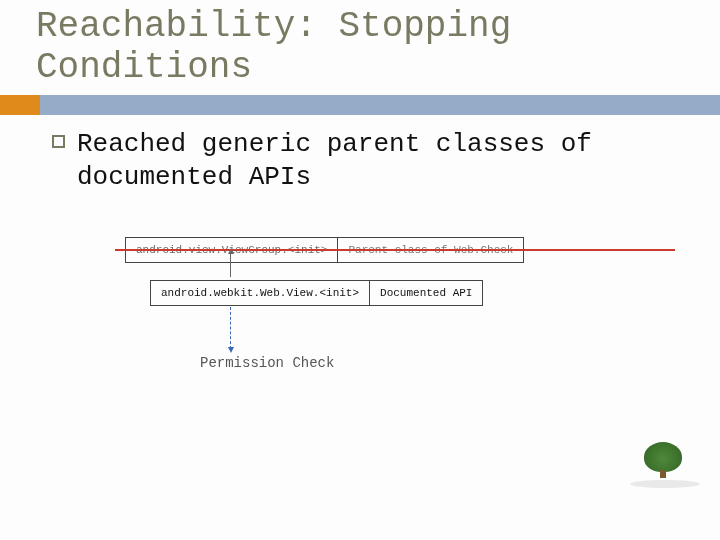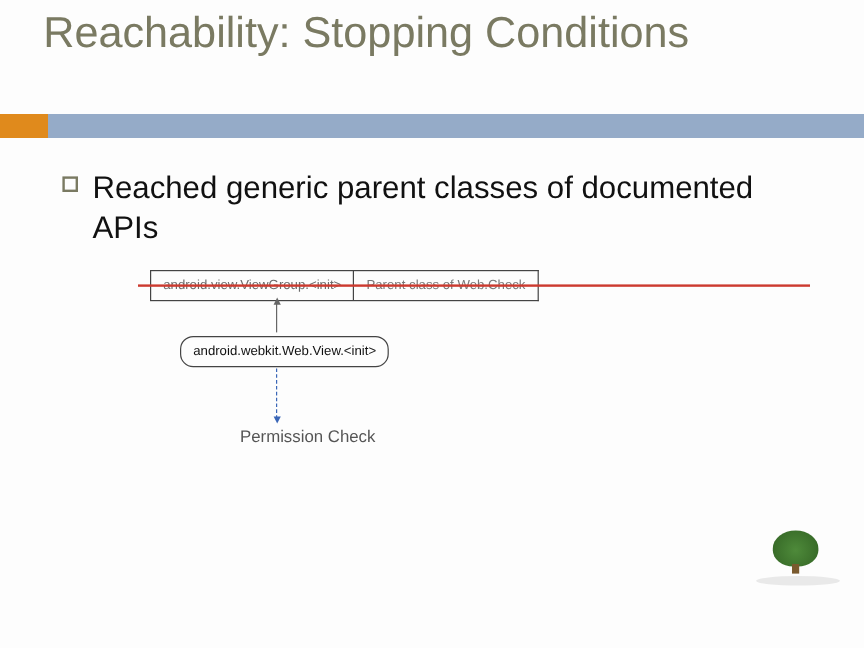--- a/index.html
+++ b/index.html
@@ -1,32 +1,32 @@
 <!DOCTYPE html>
 <html><head>
 <meta charset="utf-8">
 <style>
-  * { margin: 0; padding: 0; box-sizing: border-box; }
+  * { margin: 0; padding: 0; box-sizing: border-box; font-family: Liberation Mono, monospace; }
   html, body { width: 720px; height: 540px; background: #fdfdfd; font-family: Arial, Helvetica, sans-serif; overflow: hidden; }
   .slide { position: relative; width: 720px; height: 540px; }
   .title { position: absolute; left: 36px; top: 6px; font-size: 36px; line-height: 1.15; color: #7a7a62; font-weight: 400; }
   .underline-bar { position: absolute; left: 0; top: 95px; width: 720px; height: 20px; display: flex; }
   .u-orange { width: 40px; height: 100%; background: #e08a1c; }
   .u-blue { flex: 1; height: 100%; background: #95abc8; }
-  .bullet-row { position: absolute; left: 52px; top: 128px; display: flex; align-items: flex-start; margin-top: 12px; }
+  .bullet-row { position: absolute; left: 52px; top: 128px; display: flex; align-items: flex-start; }
   .bullet-box { width: 13px; height: 13px; border: 2px solid #7a7a62; margin-top: 7px; margin-right: 12px; flex: 0 0 auto; }
   .bullet-text { font-size: 26px; color: #111; line-height: 1.25; max-width: 560px; }
   .diagram { position: absolute; left: 80px; top: 225px; width: 570px; height: 170px; }
   .row1, .row2 { position: absolute; display: flex; }
-  .row1 { left: 45px; top: 0; }
+  .row1 { left: 45px; top: 12px; }
   .row2 { left: 70px; top: 55px; }
   .box { border: 1px solid #444; font-size: 11px; padding: 6px 10px; text-align: center; white-space: nowrap; }
   .box.api { color: #6b6b6b; }
   .box.label { border-left: none; color: #777; }
-  .row2 .box { color: #111; border-radius: 11px; }
+  .row2 .box { color: #111; }
   .row2 .label { color: #111; }
   .arrow { position: absolute; }
   .arrow-up { left: 150px; top: 28px; width: 0; height: 24px; border-left: 1px solid #666; }
   .arrow-up::before { content: ""; position: absolute; top: -5px; left: -3px; width: 0; height: 0; border-left: 3px solid transparent; border-right: 3px solid transparent; border-bottom: 6px solid #666; }
   .arrow-down-dash { left: 150px; top: 82px; width: 0; height: 42px; border-left: 1px dashed #3a66b7; }
   .arrow-down-dash::after { content: ""; position: absolute; bottom: -4px; left: -3px; width: 0; height: 0; border-left: 3px solid transparent; border-right: 3px solid transparent; border-top: 6px solid #3a66b7; }
   .perm-label { position: absolute; left: 120px; top: 130px; font-size: 14px; color: #555; }
   .strike { position: absolute; left: -10px; top: 12px; width: 560px; height: 0; border-top: 2px solid #cc3a2f; }
   .tree-icon { position: absolute; right: 34px; bottom: 62px; width: 46px; height: 40px; }
   .tree-trunk { position: absolute; left: 20px; bottom: 0; width: 6px; height: 8px; background: #7a5a2e; }
@@ -55,20 +55,21 @@
     <div class="row1">
       <div class="box api">android.view.ViewGroup.&lt;init&gt;</div>
       <div class="box label">Parent class of Web.Check</div>
       <div class="strike"></div>
     </div>
 
     <div class="arrow arrow-up"></div>
 
     <div class="row2">
       <div class="box">android.webkit.Web.View.&lt;init&gt;</div>
+      <div class="box label">Documented API</div>
     </div>
 
     <div class="arrow arrow-down-dash"></div>
 
     <div class="perm-label">Permission Check</div>
   </div>
 
   <div class="tree-shadow"></div>
   <div class="tree-icon">
     <div class="tree-crown"></div>

